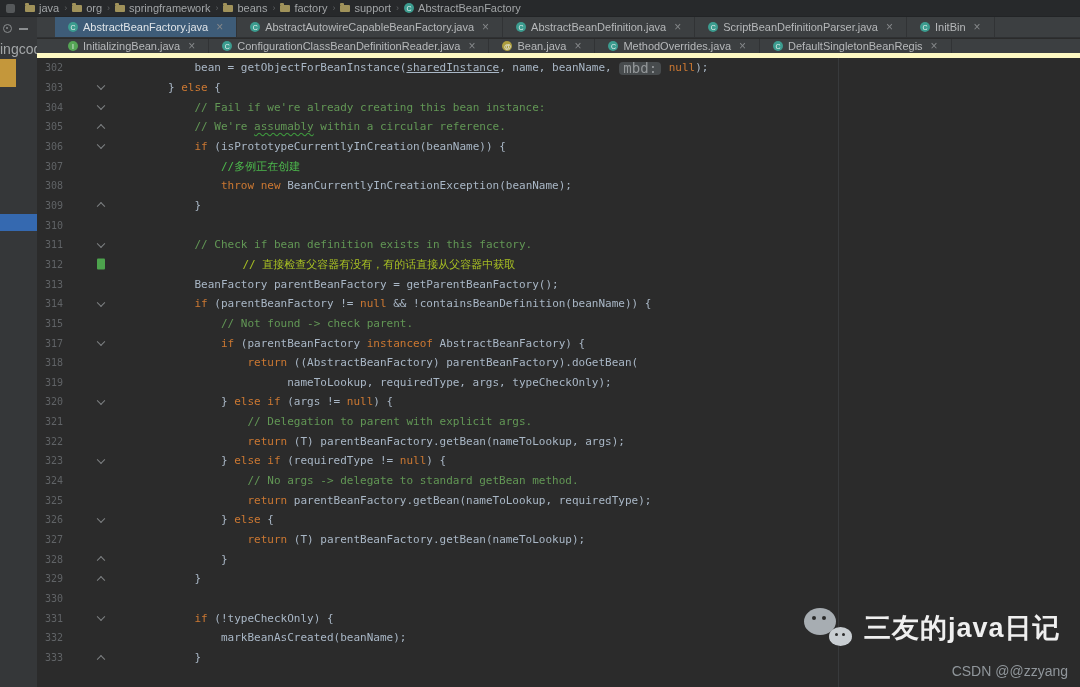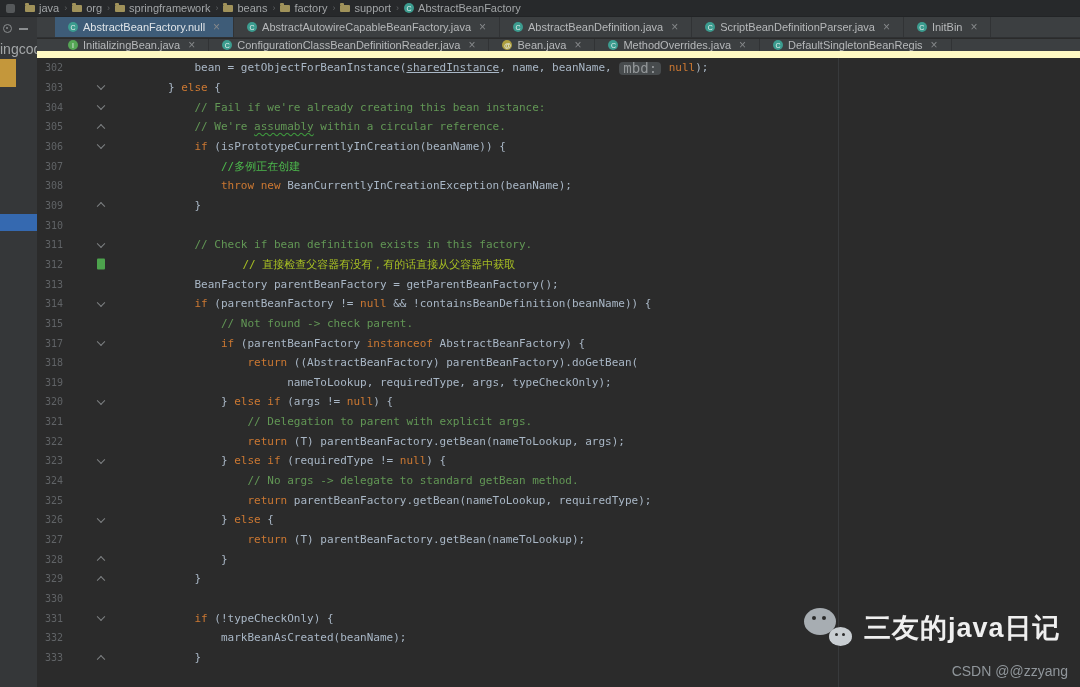--- a/index.html
+++ b/index.html
@@ -26,21 +26,21 @@
     font-size:7px; line-height:1; color:#EAF2F0; background:#3C9C8F;
   }
   .cicon.i-int{ background:#55A555; }
   .cicon.i-ann{ background:#AD9E3F; }
   
   .tabs{
     position:absolute; left:37px; right:0; background:#3C3F41;
     display:flex; overflow:hidden; padding-left:18px;
   }
   .tabs.row1{ top:17px; height:21px; border-bottom:1px solid #2F3133;}
-  .tabs.row2{ top:39px; height:19px; border-bottom:7px solid #fef9c3;}
+  .tabs.row2{ top:39px; height:19px; border-bottom:5px solid #fef9c3;}
   .tab{
     display:flex; align-items:center; gap:5px; padding:0 13px;
     border-right:1px solid #313335; font-size:11px; color:#B6B8BA;
     white-space:nowrap; flex:none; cursor:default;
   }
   .tab.active{ background:#3E5C78; color:#DFE4E8; }
   .tab-close{ color:#85888A; font-size:12px; line-height:1; margin-left:3px; }
   
   .lpanel{
     position:absolute; top:17px; left:0; bottom:0; width:37px;
@@ -136,21 +136,21 @@
       <span class="crumb-sep">›</span>
       <span class="crumb">
         <span class="cicon">C</span>
         <span>AbstractBeanFactory</span>
       </span>
     </div>
 
   <div class="tabs row1">
       <div class="tab active">
         <span class="cicon">C</span>
-        <span class="tab-label">AbstractBeanFactory.null</span>
+        <span class="tab-label">AbstractBeanFactory.java</span>
         <span class="tab-close">×</span>
       </div>
       <div class="tab">
         <span class="cicon">C</span>
         <span class="tab-label">AbstractAutowireCapableBeanFactory.java</span>
         <span class="tab-close">×</span>
       </div>
       <div class="tab">
         <span class="cicon">C</span>
         <span class="tab-label">AbstractBeanDefinition.java</span>

